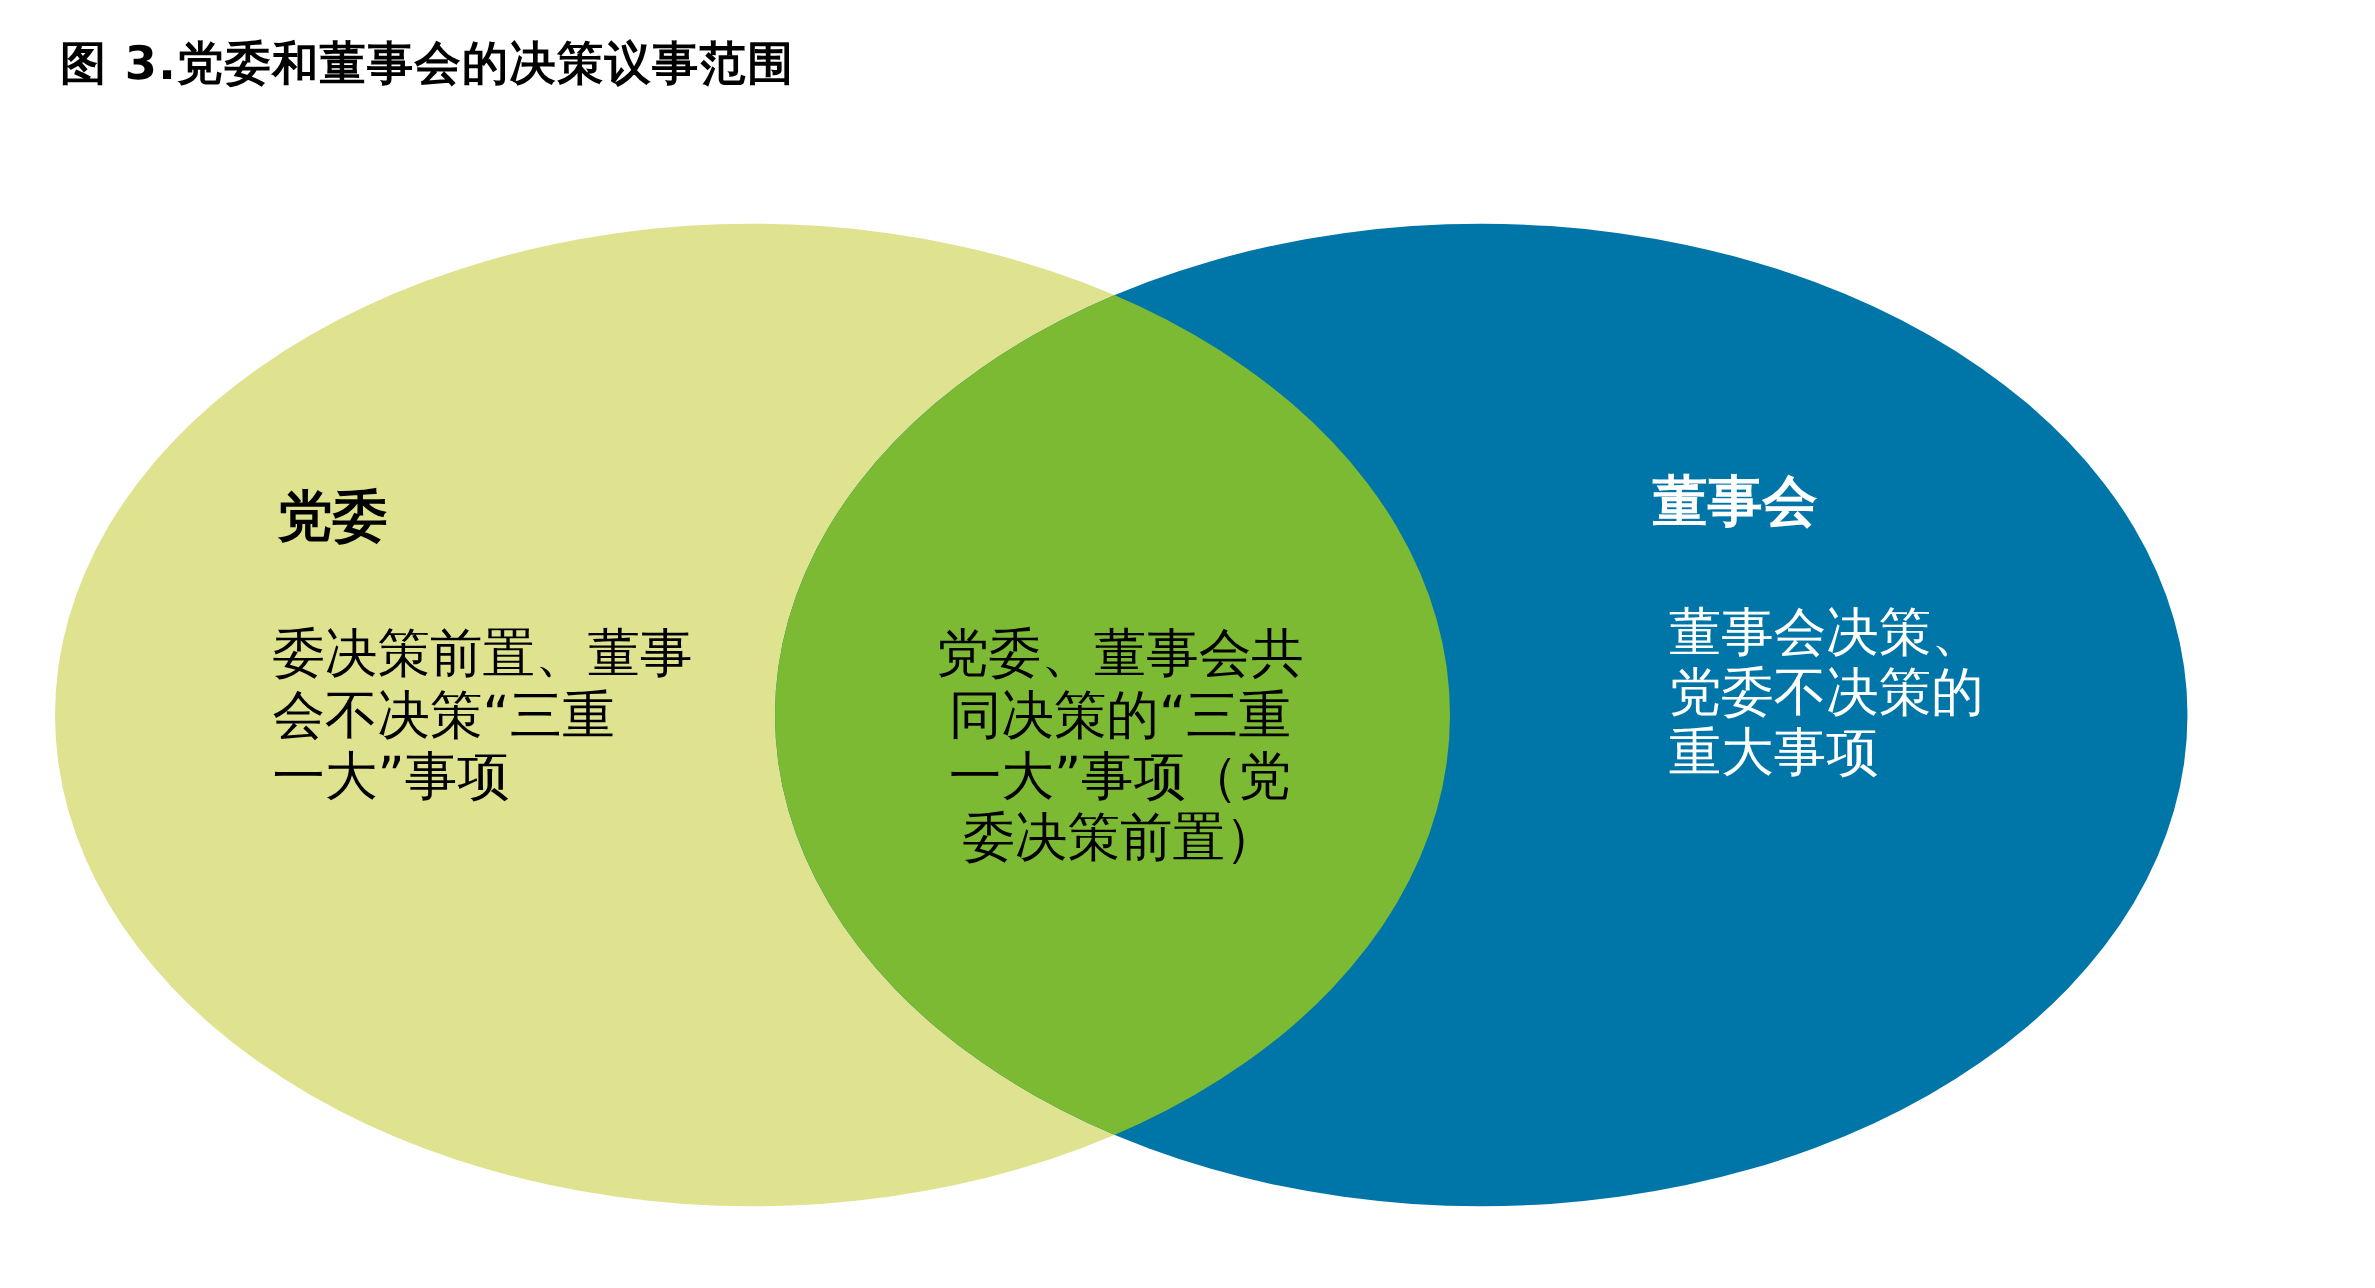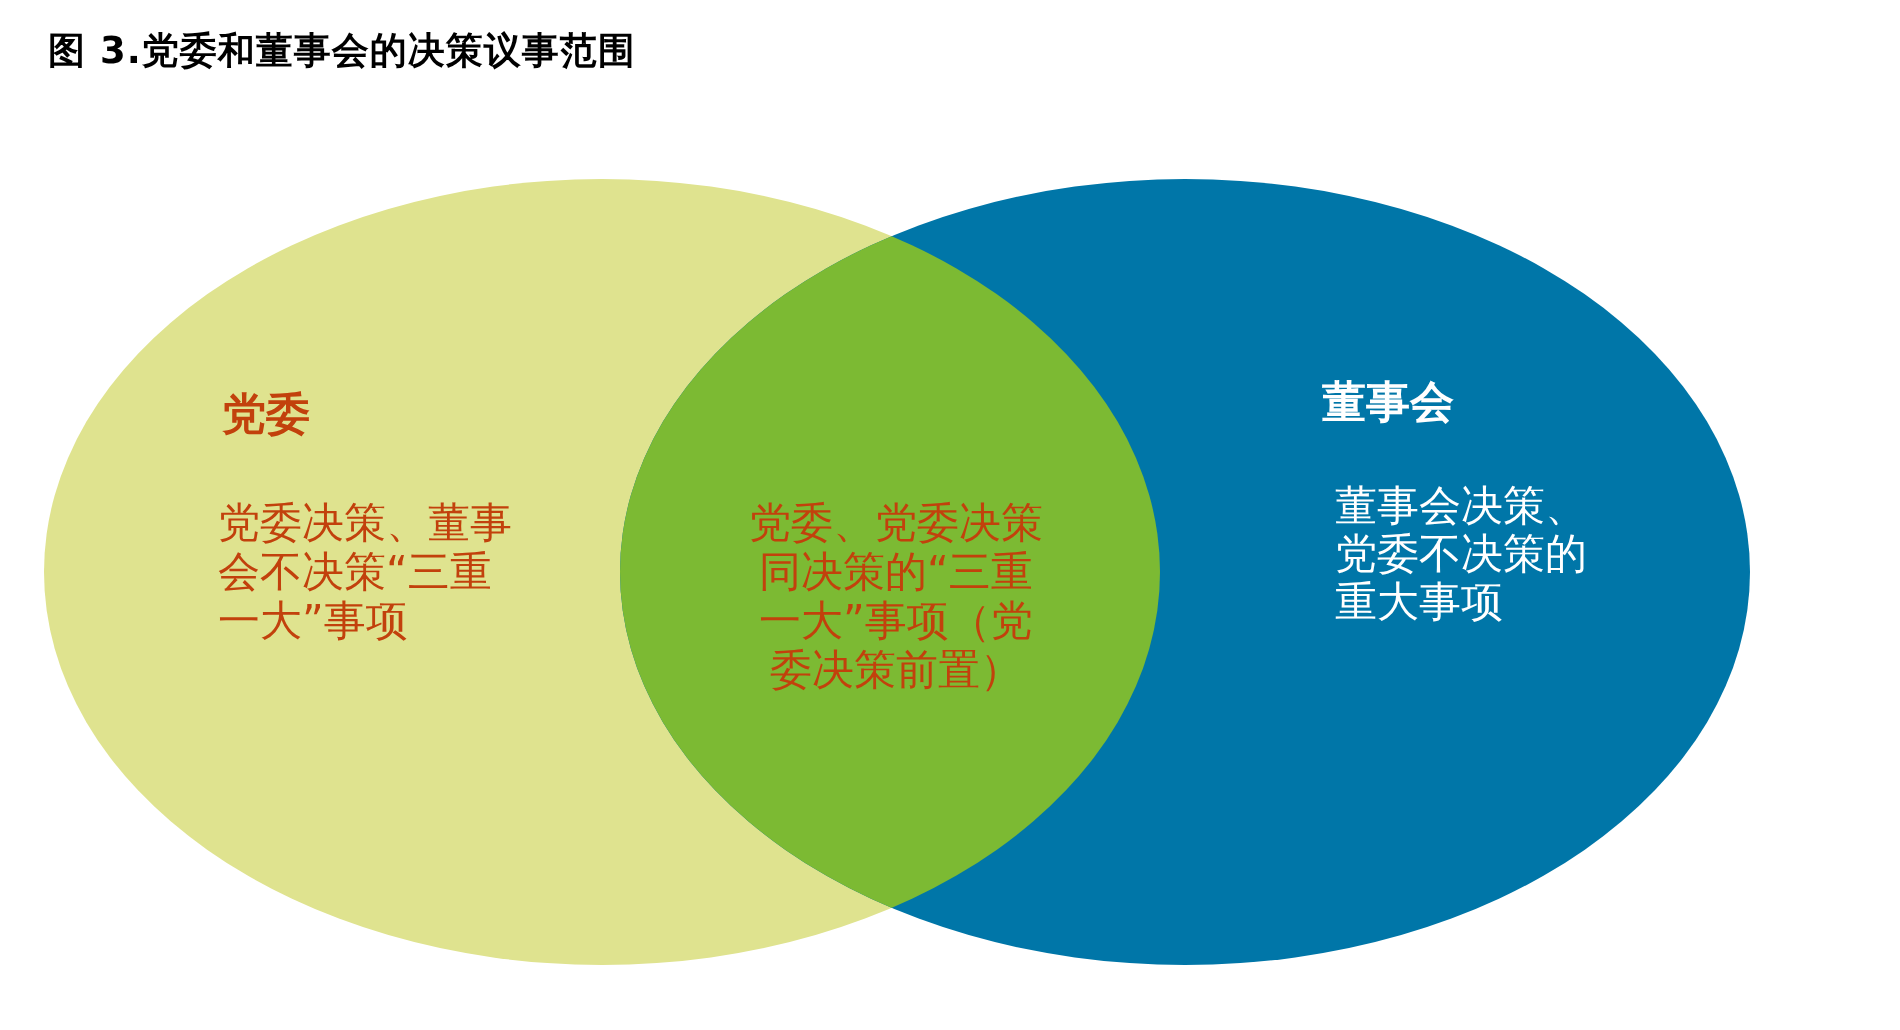--- a/index.html
+++ b/index.html
@@ -41,21 +41,21 @@
   .zone-heading {
     font-weight: bold;
     font-size: 44px;
     line-height: 52px;
   }
   .zone-body {
     font-weight: normal;
     font-size: 42px;
     line-height: 49px;
   }
-  .dark-text { color: #c2410c; }
+  .dark-text { color: #000000; }
   .light-text { color: #ffffff; }
   .left-heading  { left: 222px; top: 388px; }
   .left-body     { left: 218px; top: 498px; }
   .center-body   { left: 700px; top: 498px; width: 392px; text-align: center; }
   .right-heading { left: 1322px; top: 376px; }
   .right-body    { left: 1322px; top: 482px; line-height: 48px; margin-left: 13px; }
 </style>
 </head>
 <body>
 
@@ -72,25 +72,25 @@
 
     <ellipse cx="602" cy="572" rx="558" ry="393" fill="#dfe38f"></ellipse>
 
     <ellipse cx="1185" cy="572" rx="565" ry="393" fill="#0076a8"></ellipse>
 
     <ellipse cx="602" cy="572" rx="558" ry="393" clip-path="url(#clip-right-ellipse)" fill="#7cba33"></ellipse>
   </svg>
 
   <div class="zone-text zone-heading dark-text left-heading">党委</div>
 
-  <div class="zone-text zone-body dark-text left-body">党委决策、董事
+  <div class="zone-text zone-body dark-text left-body">委决策前置、董事
 会不决策“三重
 一大”事项</div>
 
-  <div class="zone-text zone-body dark-text center-body">党委、党委决策
+  <div class="zone-text zone-body dark-text center-body">党委、董事会共
 同决策的“三重
 一大”事项（党
 委决策前置）</div>
 
   <div class="zone-text zone-heading light-text right-heading">董事会</div>
 
   <div class="zone-text zone-body light-text right-body">董事会决策、
 党委不决策的
 重大事项</div>
 

